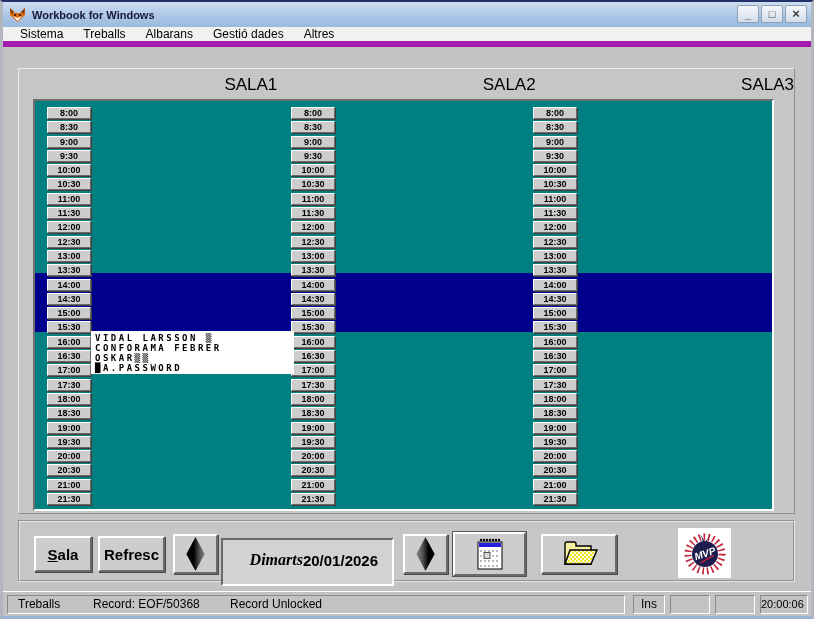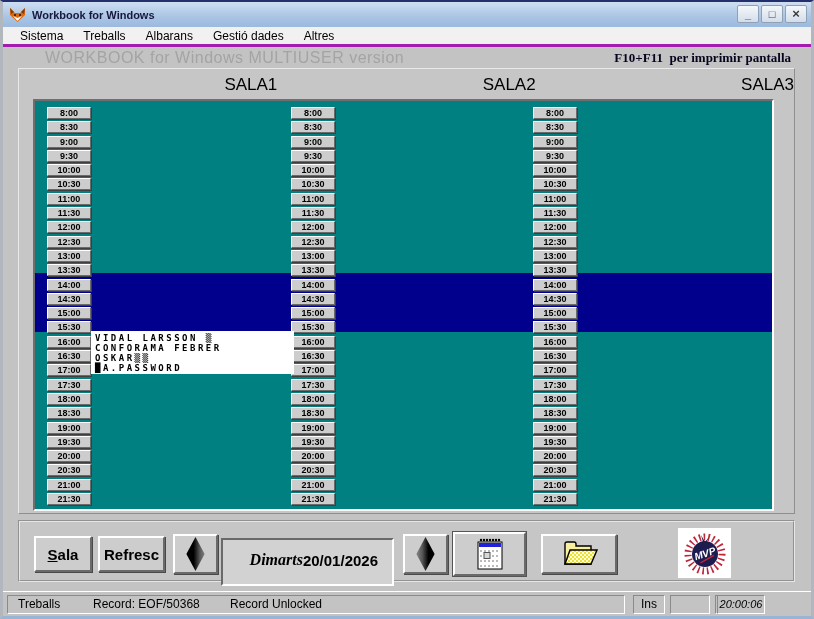--- a/index.html
+++ b/index.html
@@ -29,21 +29,21 @@
     width:22px; height:18px; font-size:11px; line-height:16px; text-align:center;
     color:#444; background:linear-gradient(#f5f8fb,#d3dde9);
     border:1px solid #8fa1b6; border-radius:2px; cursor:default;
   }
   .win-btn.min { font-weight:bold; }
   .win-btn.cls { font-size:13px; font-weight:bold; color:#3a3a3a; }
 
   
   .menubar {
     position:absolute; top:25px; left:0; right:0; height:20px;
-    background:#f1f1f1; border-bottom:3px solid #a21caf;
+    background:#f1f1f1; border-bottom:6px solid #a21caf;
     display:flex; align-items:center; padding-left:8px; gap:2px;
   }
   .menu-item { font-size:12px; color:#000; padding:2px 9px; white-space:nowrap; }
 
   
   .header-strip { position:absolute; top:45px; left:0; right:0; height:21px; }
   .banner {
     position:absolute; left:42px; top:2px;
     font-size:16px; color:#a4a4a4; letter-spacing:0.5px;
   }
@@ -146,21 +146,21 @@
     background:#c3c3c3; line-height:17px;
   }
   .sb-main { left:4px;  width:618px; }
   .sb-main span { position:absolute; top:0; white-space:nowrap; }
   .sb-mode   { left:10px; }
   .sb-record { left:85px; }
   .sb-lock   { left:222px; }
   .sb-ins    { left:630px; width:32px; text-align:center; }
   .sb-e1     { left:667px; width:40px; }
   .sb-e2     { left:712px; width:40px; }
-  .sb-clock  { left:714px; width:48px; text-align:center; font-size:11px;font-style:italic; }
+  .sb-clock  { left:757px; width:48px; font-size:11px; }
 </style>
 </head>
 <body>
 
 <div class="window">
 
   <div class="titlebar">
     <svg class="app-icon" viewBox="0 0 17 16">
       <polygon points="1,1 6,6 11,6 16,1 16,8 8.5,15 1,8" fill="#d96a12"></polygon>
       <polygon points="1,1 5,5 2,7" fill="#8a3c06"></polygon>
@@ -178,24 +178,20 @@
   </div>
 
   <div class="menubar">
       <span class="menu-item">Sistema</span>
       <span class="menu-item">Treballs</span>
       <span class="menu-item">Albarans</span>
       <span class="menu-item">Gestió dades</span>
       <span class="menu-item">Altres</span>
     </div>
 
-  <div class="header-strip">
-    <span class="banner">WORKBOOK for Windows MULTIUSER version</span>
-    <span class="print-hint">F10+F11  per imprimir pantalla</span>
-  </div>
 
   <div class="main-panel">
     <div class="room-headers">
         <div class="room-header">SALA1</div>
         <div class="room-header">SALA2</div>
         <div class="room-header">SALA3</div>
       </div>
     <div class="board" style="background-color: rgb(0, 128, 128);">
       <div class="highlight-band" style="background-color: rgb(0, 0, 140);"></div>
       <div class="time-col col-1">

